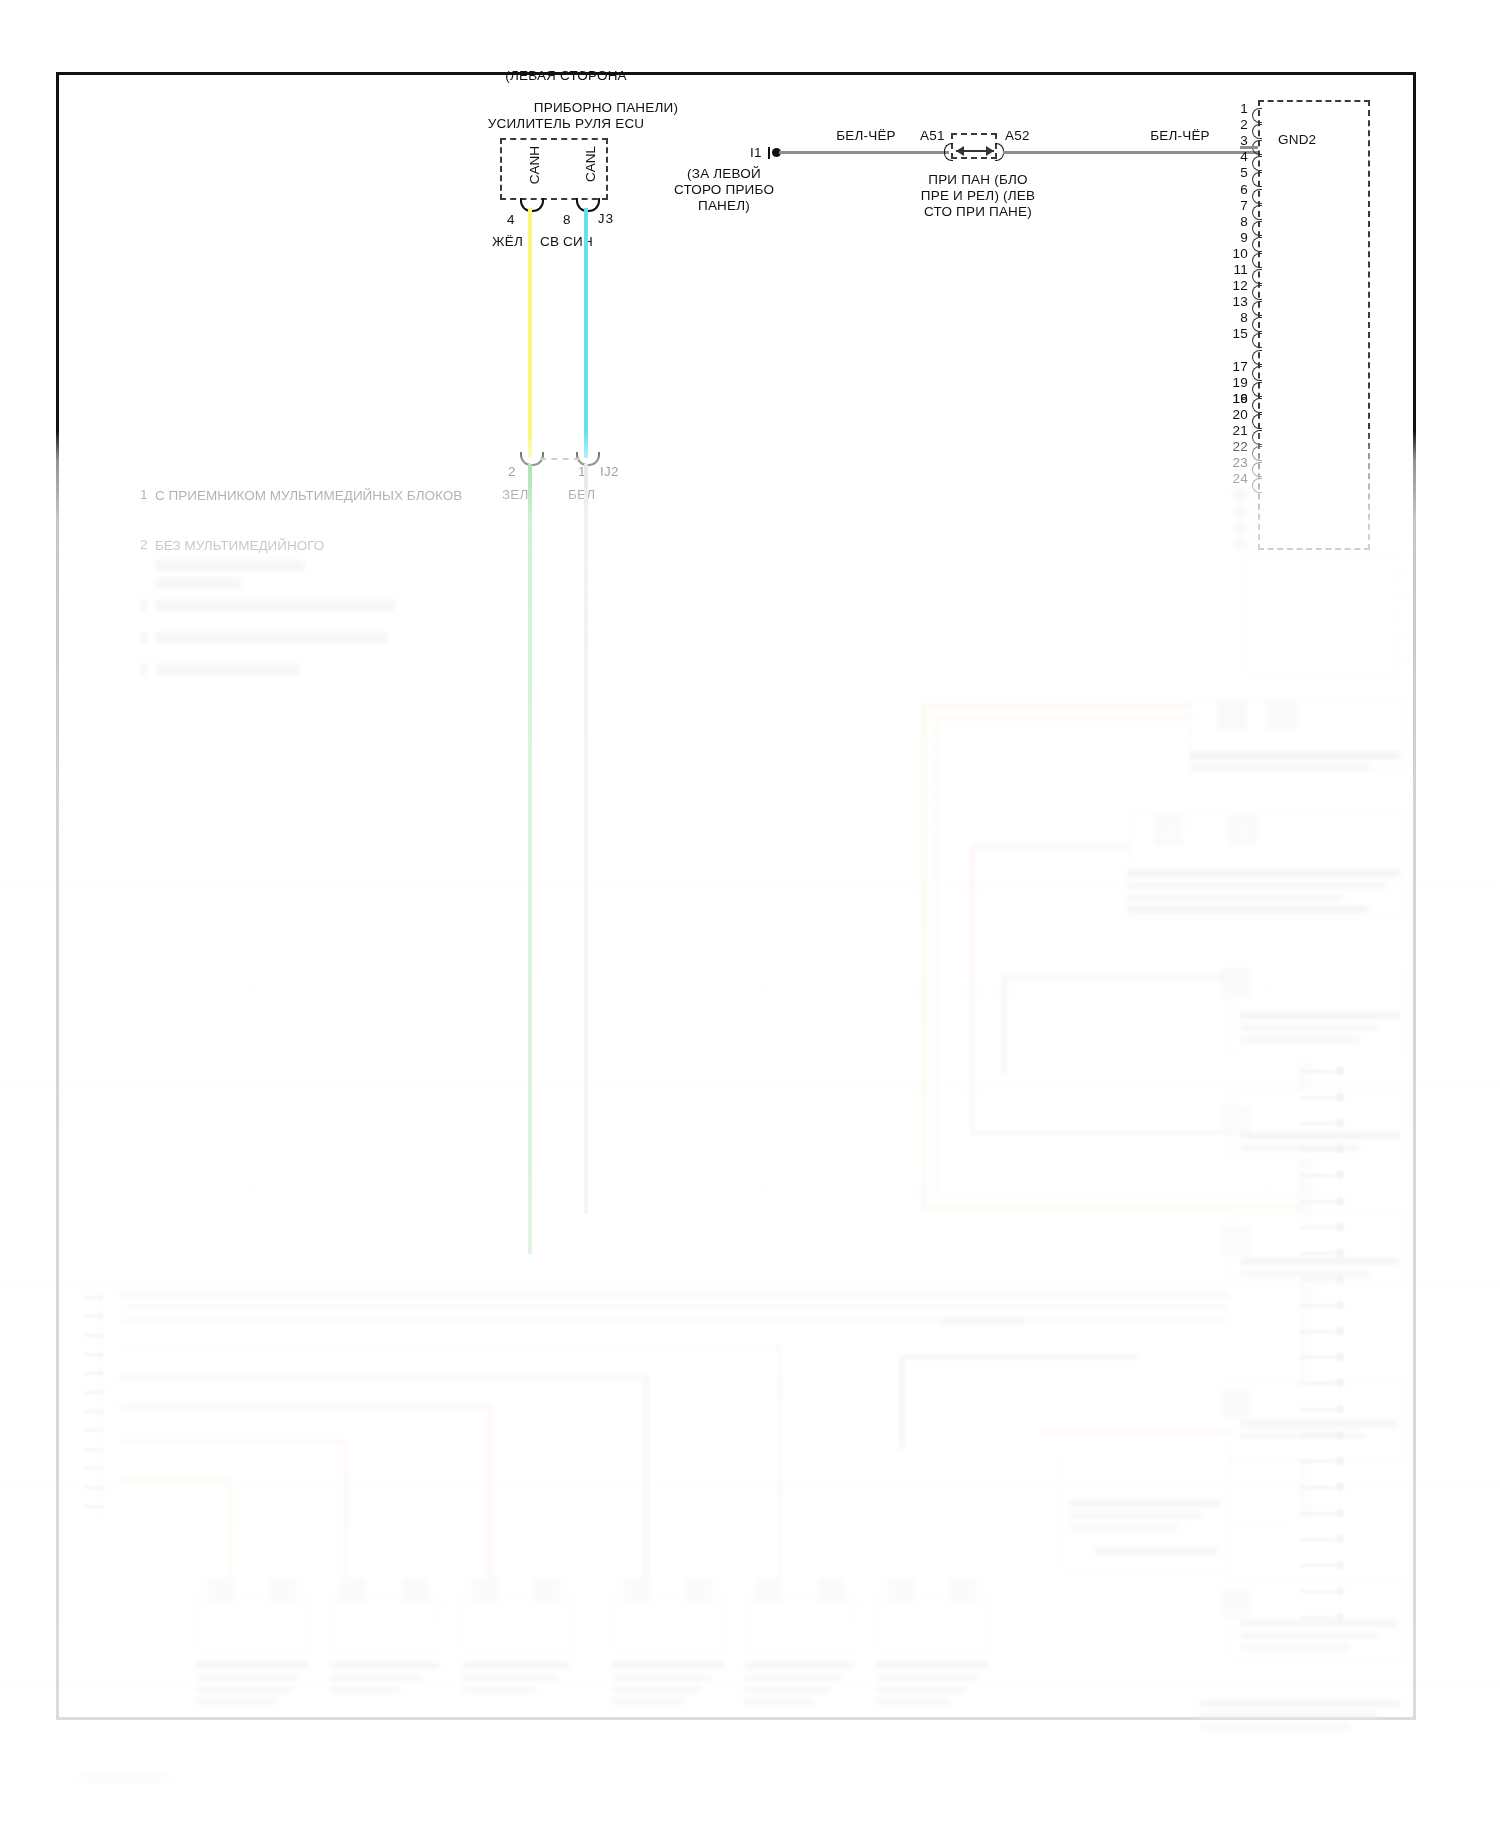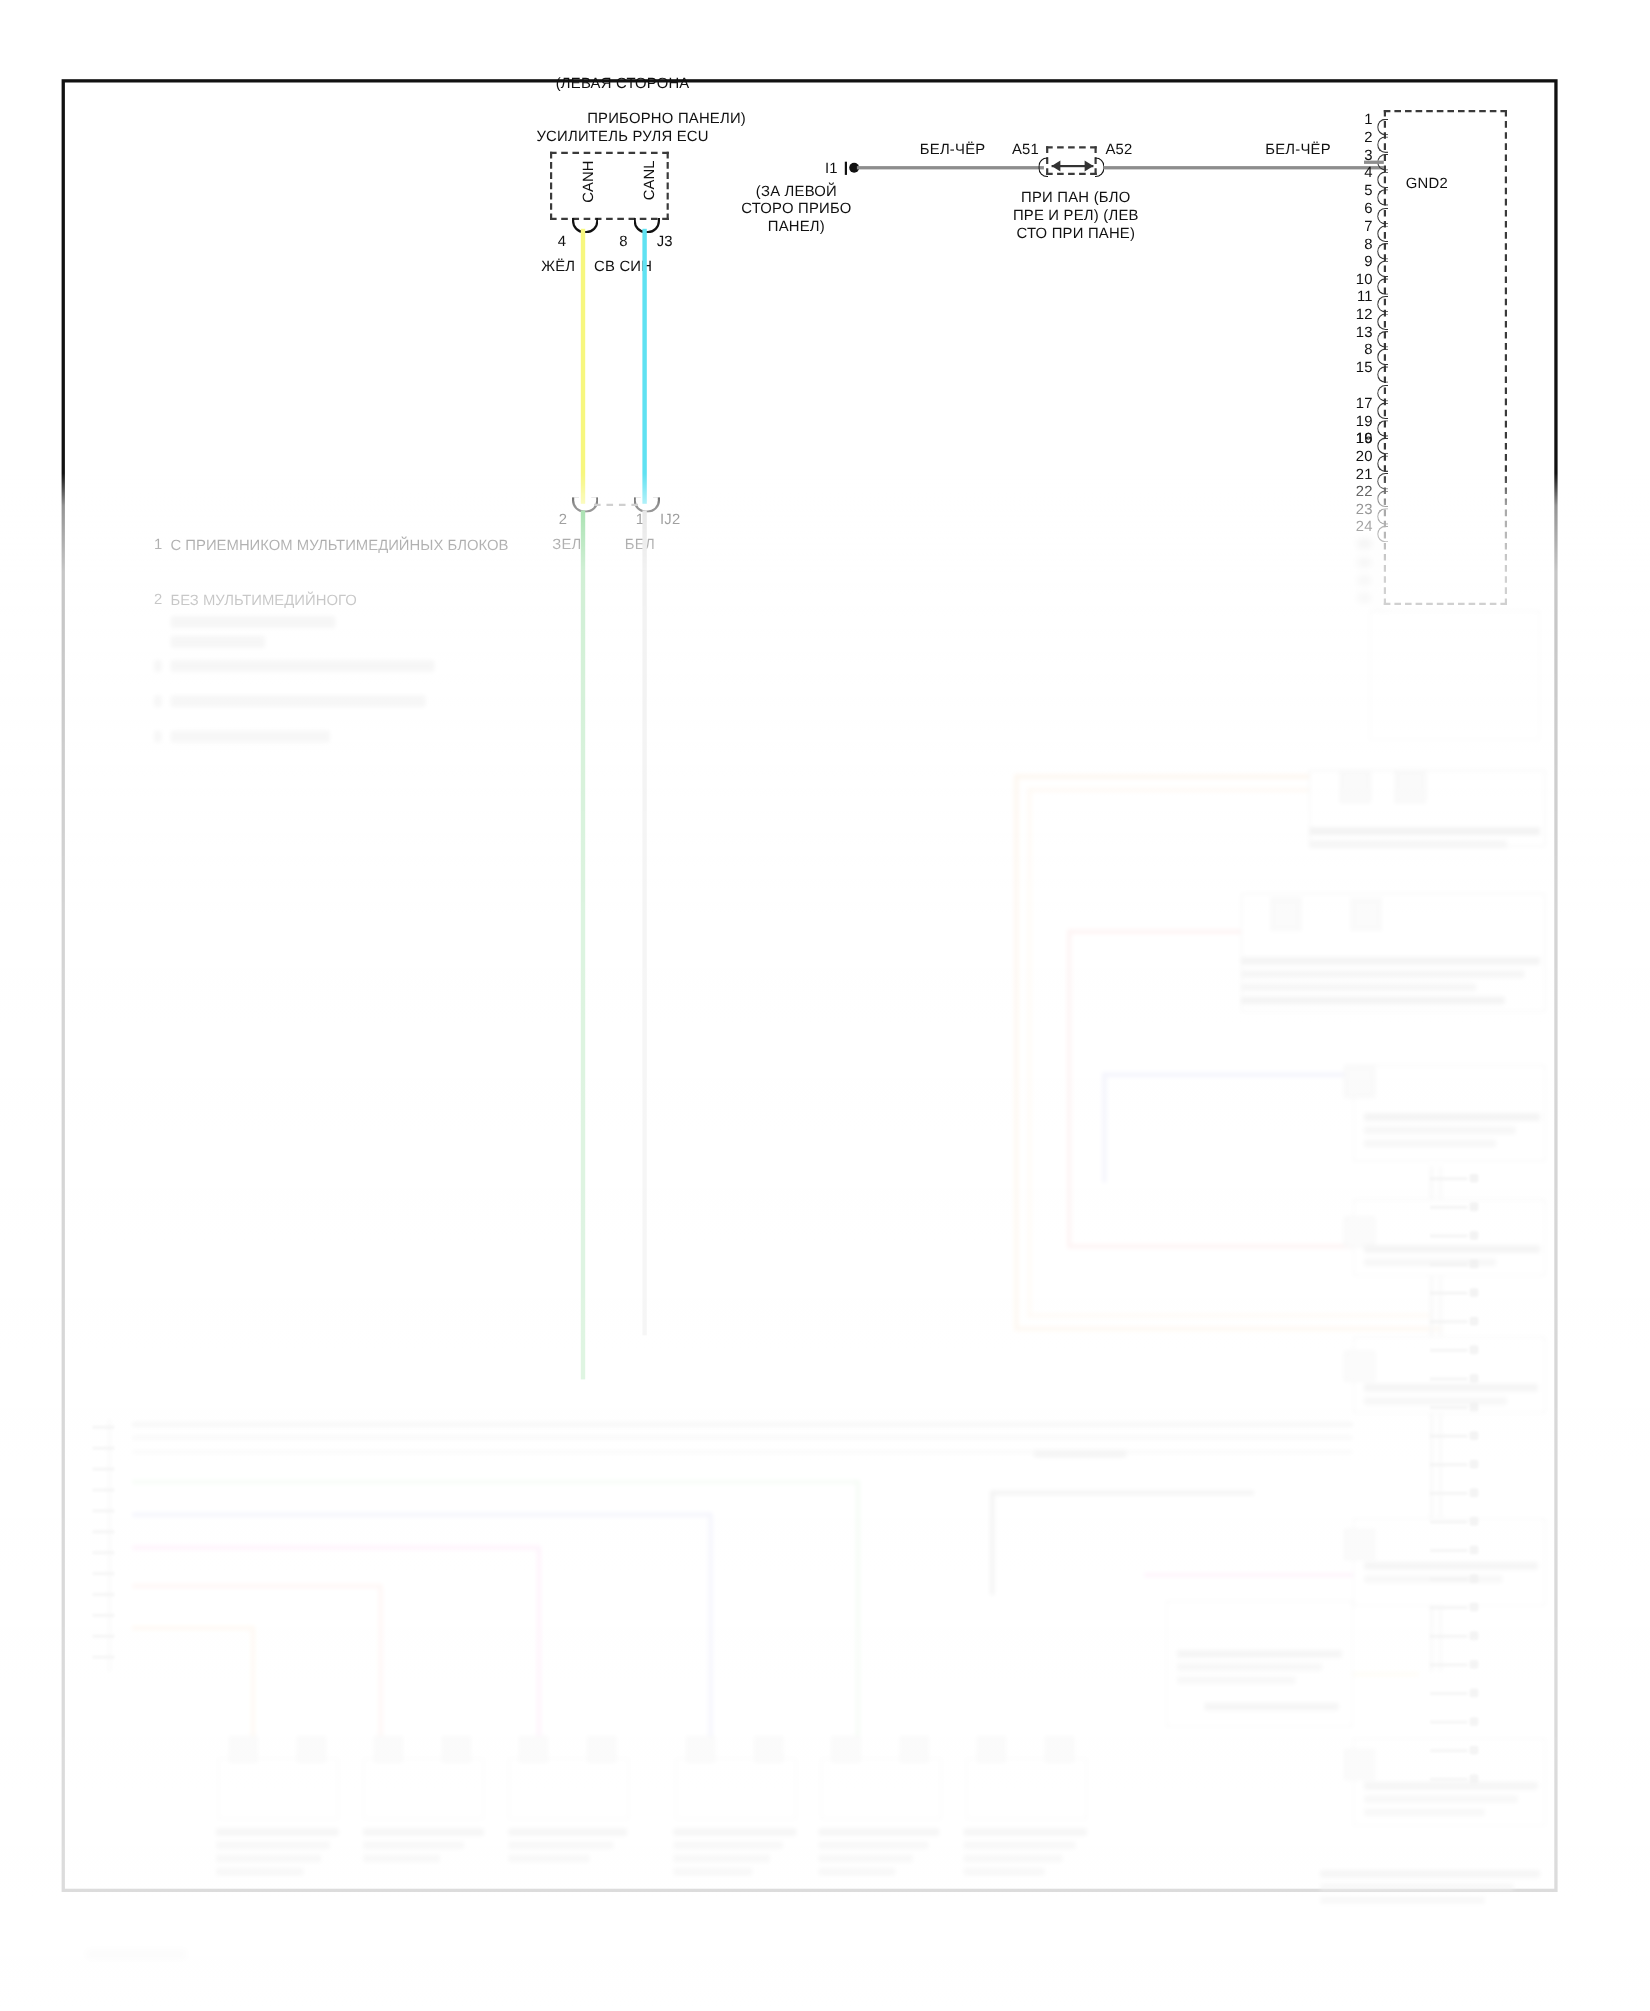--- a/index.html
+++ b/index.html
@@ -171,21 +171,21 @@
     <div class="dashbox" style="left:500px; top:138px; width:108px; height:62px;"></div>
 
     <div class="vert" style="left:527px; top:146px;">CANH</div>
     <div class="vert" style="left:583px; top:146px;">CANL</div>
 
     <div class="cup" style="left:520px; top:198px;"></div>
     <div class="cup" style="left:576px; top:198px;"></div>
 
     <div class="lbl" style="left:507px; top:212px;">4</div>
     <div class="lbl" style="left:563px; top:212px;">8</div>
-    <div class="lbl" style="left:597px; top:212px;">J3</div>
+    <div class="lbl" style="left:597px; top:212px;font-family:Liberation Mono, monospace;">J3</div>
 
     <div class="lbl" style="left:492px; top:234px;">ЖЁЛ</div>
     <div class="lbl" style="left:540px; top:234px;">СВ СИН</div>
 
     <div class="wv" style="left:528px; top:208px; height:250px; background:#f7f77e;"></div>
 
     <div class="wv" style="left:584px; top:208px; height:250px; background:#5fe2f2;"></div>
   </div>
 
   <div>
@@ -236,21 +236,21 @@
     <div class="lbl lbl-c" style="left:978px; top:204px;">СТО ПРИ ПАНЕ)</div>
 
     <div class="wh-thin" style="left:1003px; top:151px; width:255px; background:#8d8d8d;"></div>
     <div class="lbl lbl-c" style="left:1180px; top:128px;">БЕЛ-ЧЁР</div>
   </div>
 
   <div>
 
     <div class="dashbox" style="left:1258px; top:100px; width:112px; height:450px;"></div>
 
-    <div class="lbl" style="left:1278px; top:159px;">GND2</div>
+    <div class="lbl" style="left:1278px; top:132px;">GND2</div>
 
     <div id="gnd2-pins">
         <div class="lbl" style="left: 1248px; top: 101px; text-align: right; transform: translateX(-100%);">1</div>
         <div class="pinbr" style="left: 1252px; top: 108px;"></div>
         <div class="lbl" style="left: 1248px; top: 117.1px; text-align: right; transform: translateX(-100%);">2</div>
         <div class="pinbr" style="left: 1252px; top: 124.1px;"></div>
         <div class="lbl" style="left: 1248px; top: 133.2px; text-align: right; transform: translateX(-100%);">3</div>
         <div class="pinbr" style="left: 1252px; top: 140.2px;"></div>
         <div class="lbl" style="left: 1248px; top: 149.3px; text-align: right; transform: translateX(-100%);">4</div>
         <div class="pinbr" style="left: 1252px; top: 156.3px;"></div>

